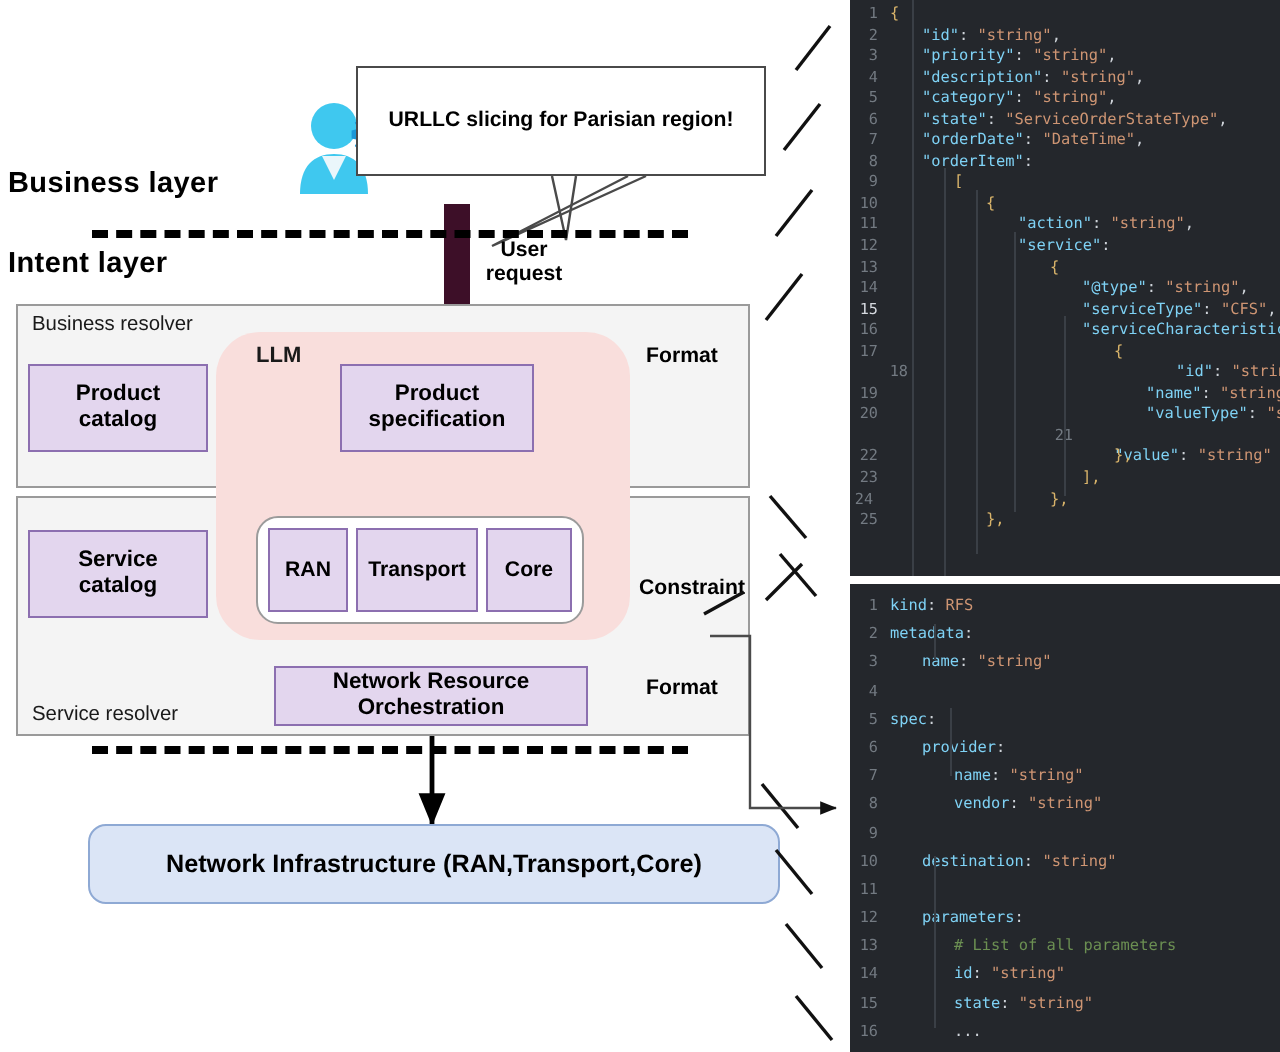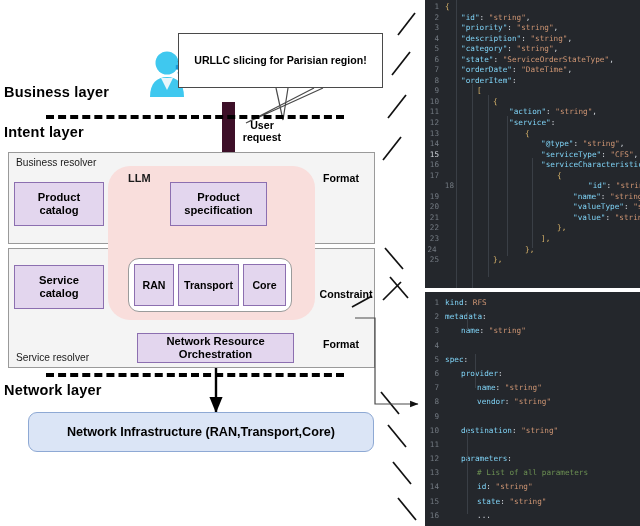--- a/index.html
+++ b/index.html
@@ -187,21 +187,20 @@
             <circle cx="0" cy="-10" r="3.2"></circle>
           <circle cx="8" cy="-10" r="3.2"></circle>
         </g>
         <path d="M-13,-4 L-3,-4 L-1,-1.5 L13,-1.5 L13,3 L-13,3 Z" fill="#8cbd3a"></path>
         <path d="M-13,3 L13,3 L10,12 L-16,12 Z" fill="#9ccc4a" stroke="#6f9a28" stroke-width="1.3"></path>
       </g>
     </svg>
 
     <div class="layer-label" style="left:4px;top:84px;">Business layer</div>
     <div class="layer-label" style="left:4px;top:124px;">Intent layer</div>
-    <div class="layer-label" style="left:4px;top:382px;">Network layer</div>
 
     <div class="dashline" style="left:46px;top:115px;width:298px;"></div>
     <div class="dashline" style="left:46px;top:373px;width:298px;"></div>
 
     <div class="bubble" style="left:178px;top:33px;width:205px;height:55px;">
       <div class="bubble-text">
         <br>
         <span>URLLC slicing for Parisian region!</span>
       </div>
     </div>
@@ -258,21 +257,21 @@
 
     <div class="cap" style="left:314px;top:338px;width:54px;">Format</div>
 
     <div class="pbox" style="left:137px;top:333px;width:157px;height:30px;">
       <div>
         <span>Network Resource</span><br>
         <span>Orchestration</span>
       </div>
     </div>
 
-    <div id="net-infra" style="left:28px;top:412px;width:346px;height:40px;">
+    <div id="net-infra" style="left:44px;top:412px;width:346px;height:40px;">
       <span>Network Infrastructure (RAN,Transport,Core)</span>
     </div>
   </div>
 
   <svg class="ov" style="width:640px;height:526px;" viewBox="0 0 640 526">
     <defs>
       <marker id="ahLead" markerWidth="8" markerHeight="8" refX="6.6" refY="3.2" orient="auto">
         <path d="M0,0.4 L7,3.2 L0,6 z" fill="#111"></path>
       </marker>
     </defs>
@@ -378,21 +377,21 @@
           <div class="ctext" style="line-height: 10.55px; padding-left: 128px;"><span class="k">"id"</span><span class="p">: </span><span class="s">"string"</span><span class="p">,</span></div>
         </div>
         <div class="coderow" style="height: 10.55px;">
           <div class="ln" style="line-height: 10.55px;">19</div>
           <div class="ctext" style="line-height: 10.55px; padding-left: 128px;"><span class="k">"name"</span><span class="p">: </span><span class="s">"string"</span></div>
         </div>
         <div class="coderow" style="height: 10.55px;">
           <div class="ln" style="line-height: 10.55px;">20</div>
           <div class="ctext" style="line-height: 10.55px; padding-left: 128px;"><span class="k">"valueType"</span><span class="p">: </span><span class="s">"string"</span></div>
         </div>
-        <div class="coderow" style="height: 10.55px;">
+        <div class="coderow" style="height: 10.55px; flex-direction: column;">
           <div class="ln" style="line-height: 10.55px;">21</div>
           <div class="ctext" style="line-height: 10.55px; padding-left: 128px;"><span class="k">"value"</span><span class="p">: </span><span class="s">"string"</span></div>
         </div>
         <div class="coderow" style="height: 10.55px;">
           <div class="ln" style="line-height: 10.55px;">22</div>
           <div class="ctext" style="line-height: 10.55px; padding-left: 112px;"><span class="b">},</span></div>
         </div>
         <div class="coderow" style="height: 10.55px;">
           <div class="ln" style="line-height: 10.55px;">23</div>
           <div class="ctext" style="line-height: 10.55px; padding-left: 96px;"><span class="b">],</span></div>

